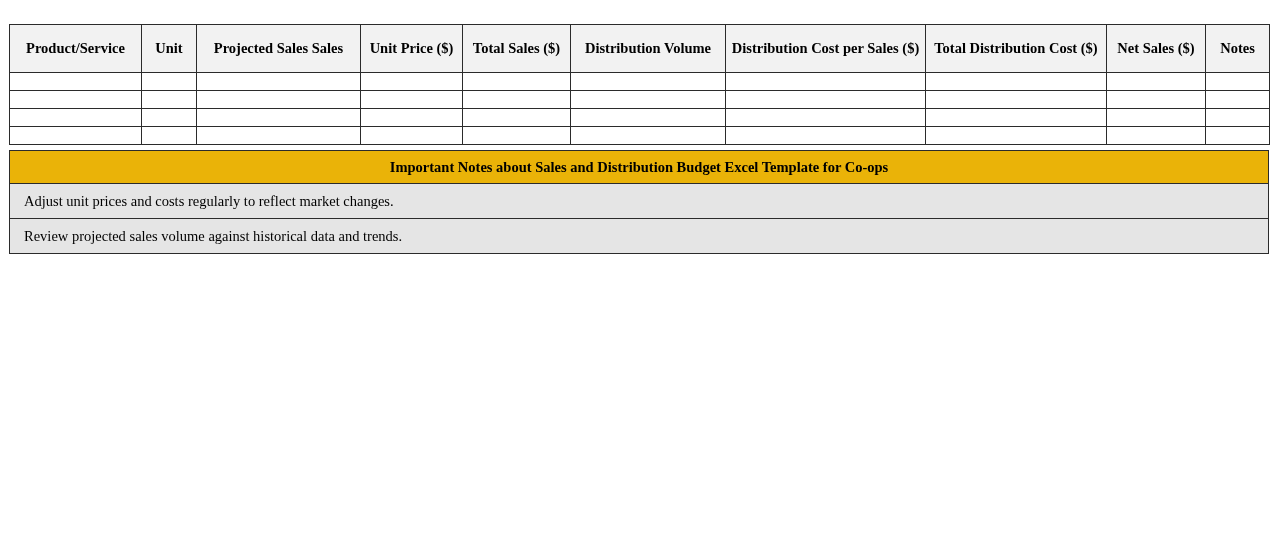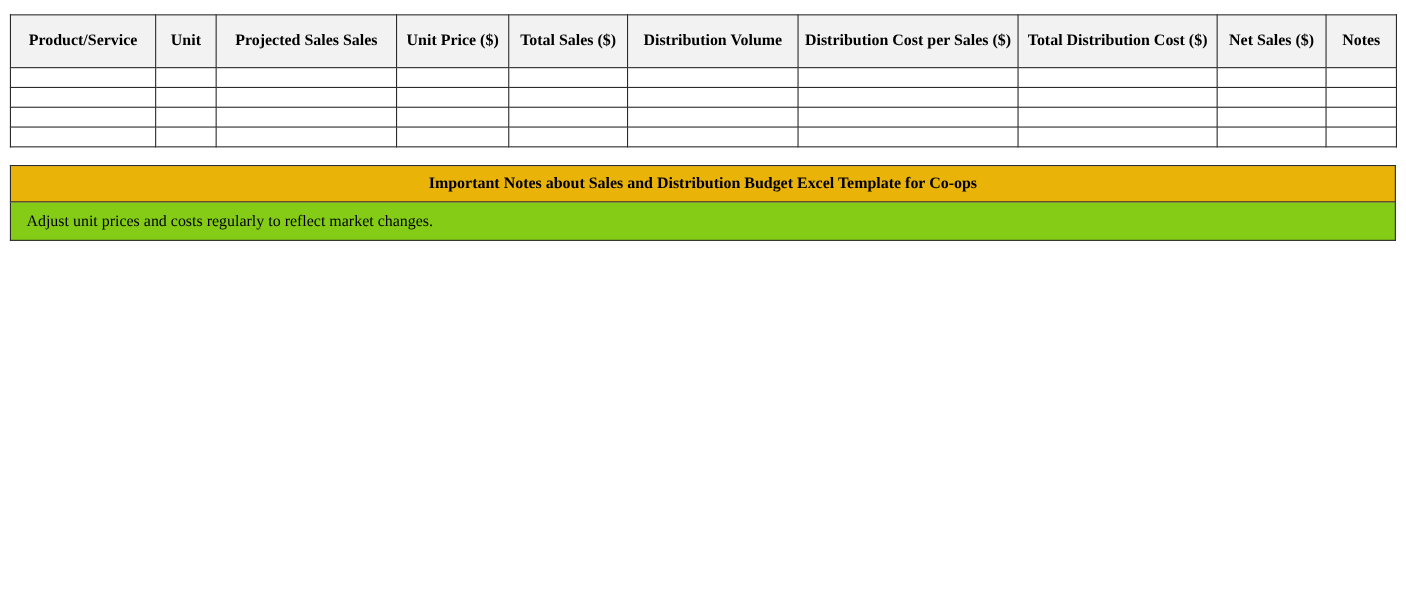--- a/index.html
+++ b/index.html
@@ -19,21 +19,21 @@
     position: relative;
     width: 1278px;
     height: 550px;
     box-sizing: border-box;
   }
 
   
   .budget-table-wrap {
     position: absolute;
     left: 9px;
-    top: 13px;
+    top: 24px;
     width: 1260px;
   }
 
   table.budget {
     border-collapse: collapse;
     table-layout: fixed;
     width: 1260px;
     background: #ffffff;
   }
 
@@ -86,21 +86,21 @@
     background: #eab308;
     font-weight: bold;
     font-size: 14.5px;
     text-align: center;
     vertical-align: middle;
     height: 33px;
     padding: 2px 6px;
   }
 
   table.notes td.note-cell {
-    background: #84cc16;
+    background: #e5e5e5;
     font-weight: normal;
     font-size: 14.5px;
     text-align: left;
     vertical-align: middle;
     height: 35px;
     padding: 2px 10px 2px 14px;
     white-space: nowrap;
   }
 </style>
 </head>
@@ -193,17 +193,20 @@
     <table class="notes">
       <thead>
         <tr>
           <th class="notes-title">Important Notes about Sales and Distribution Budget Excel Template for Co-ops</th>
         </tr>
       </thead>
       <tbody id="notes-body">
           <tr>
             <td class="note-cell">Adjust unit prices and costs regularly to reflect market changes.</td>
           </tr>
+          <tr>
+            <td class="note-cell">Review projected sales volume against historical data and trends.</td>
+          </tr>
         </tbody>
     </table>
   </div>
 
 </div>
 
 </body></html>

